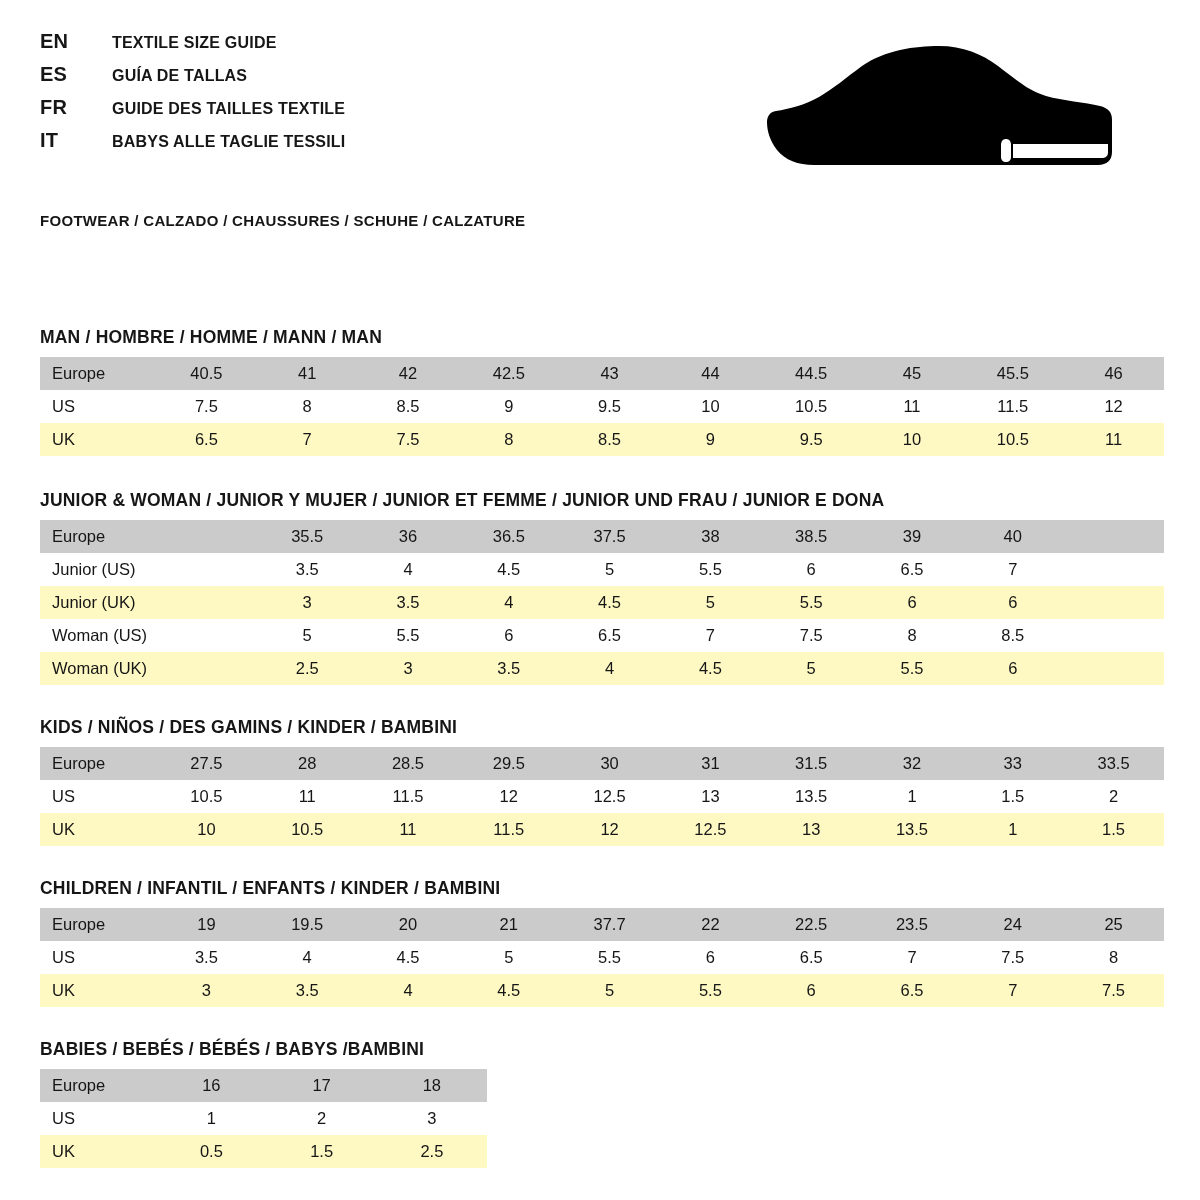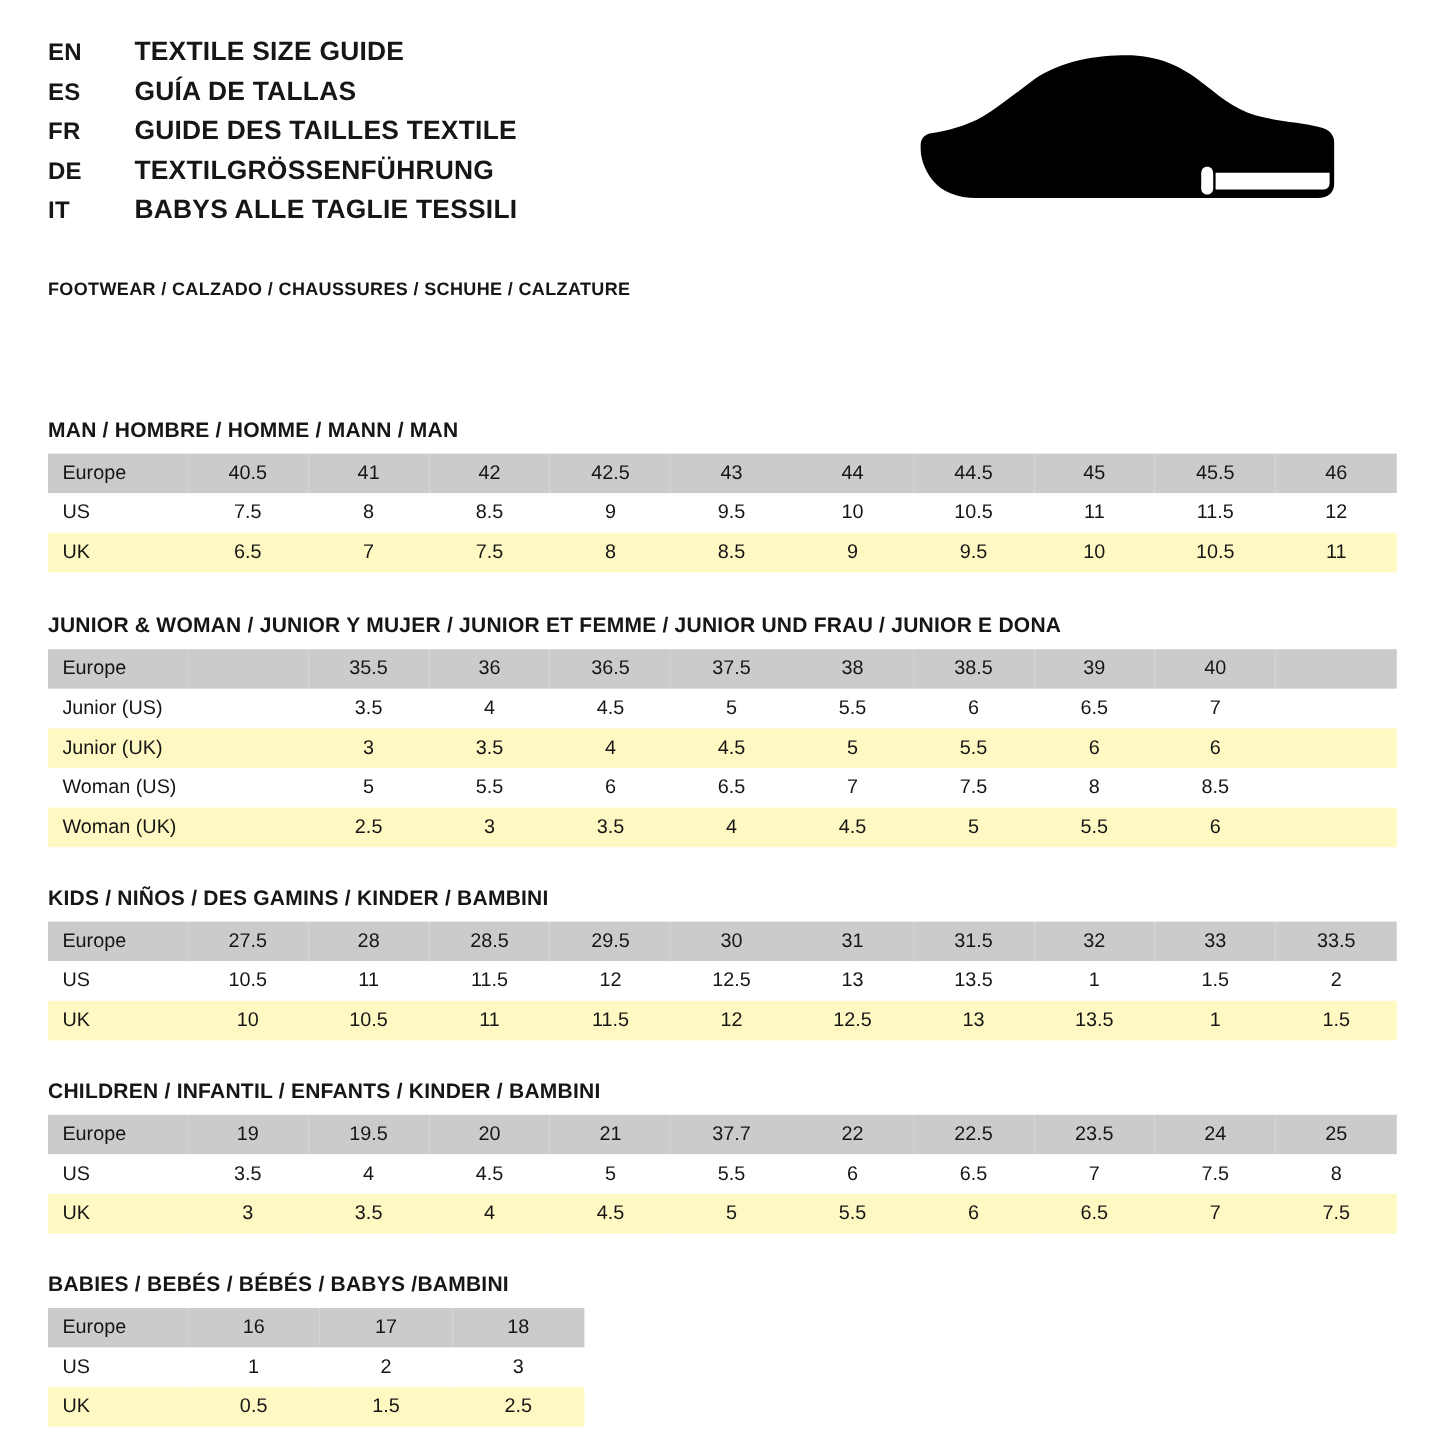--- a/index.html
+++ b/index.html
@@ -37,21 +37,21 @@
     align-items: baseline;
     height: 33px;
   }
   .lang-code {
     width: 72px;
     font-size: 20px;
     font-weight: bold;
     letter-spacing: 0.2px;
   }
   .lang-title {
-    font-size: 22px;
+    font-size: 16px;
     font-weight: bold;
     letter-spacing: 0.2px;
     white-space: nowrap;
   }
 
   .shoe-wrap {
     width: 360px;
     margin-top: 14px;
     margin-right: 45px;
     display: flex;
@@ -120,24 +120,20 @@
         <span class="lang-code">EN</span>
         <span class="lang-title">TEXTILE SIZE GUIDE</span>
       </div>
       <div class="lang-row">
         <span class="lang-code">ES</span>
         <span class="lang-title">GUÍA DE TALLAS</span>
       </div>
       <div class="lang-row">
         <span class="lang-code">FR</span>
         <span class="lang-title">GUIDE DES TAILLES TEXTILE</span>
-      </div>
-      <div class="lang-row">
-        <span class="lang-code">DE</span>
-        <span class="lang-title">TEXTILGRÖSSENFÜHRUNG</span>
       </div>
       <div class="lang-row">
         <span class="lang-code">IT</span>
         <span class="lang-title">BABYS ALLE TAGLIE TESSILI</span>
       </div>
     </div>
 
     <div class="shoe-wrap">
       <svg width="345" height="130" viewBox="0 0 345 130" aria-hidden="true">
         <path fill="#000000" d="M172 2

